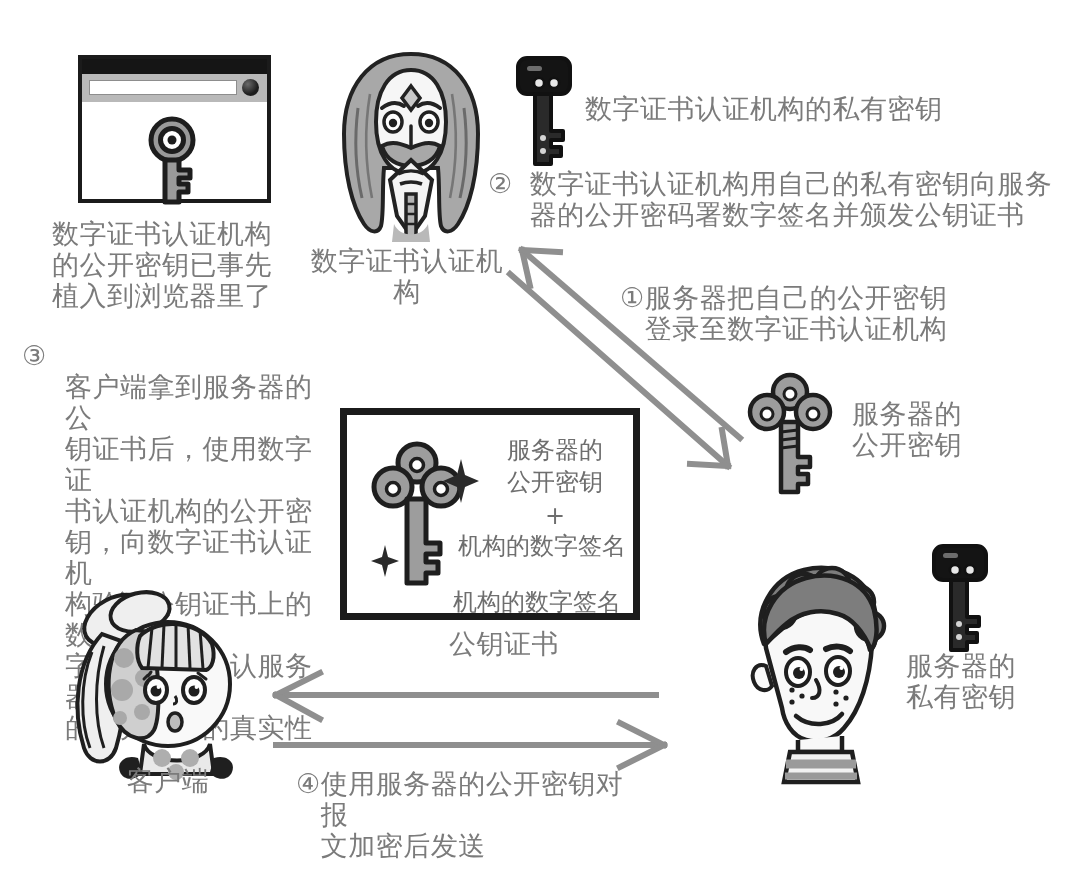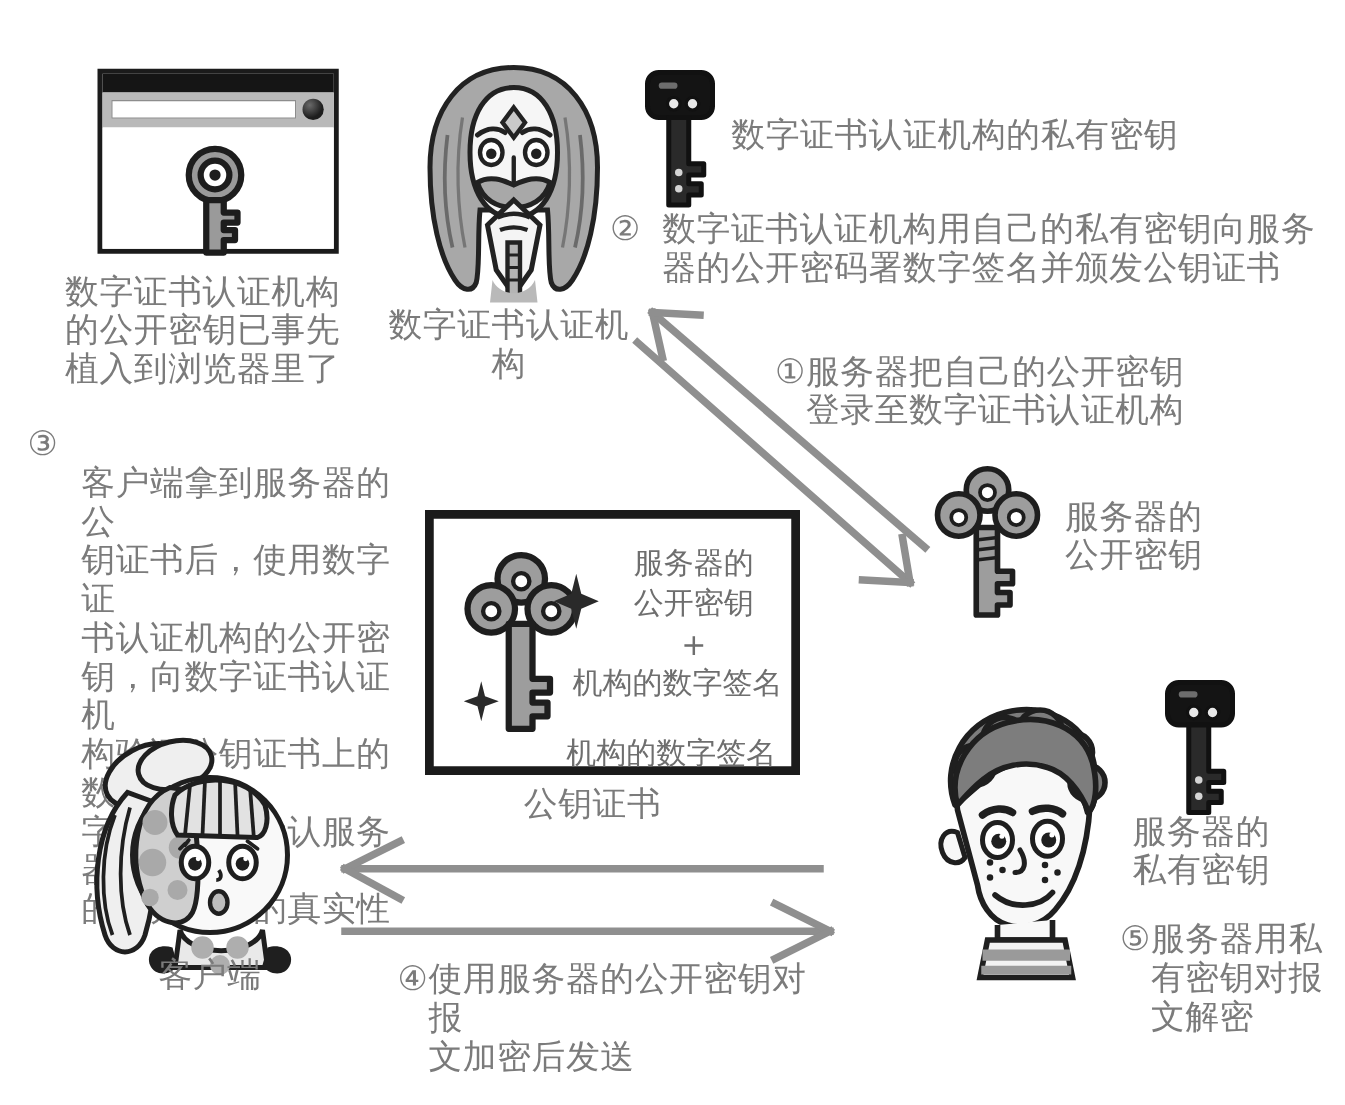--- a/index.html
+++ b/index.html
@@ -224,21 +224,21 @@
       </svg>
     </div>
 
     <div class="abs cap-lg cap-center" style="left:128px; top:18px; width:160px; color:#6e6e6e;">服务器的</div>
     <div class="abs cap-lg cap-center" style="left:128px; top:50px; width:160px; color:#6e6e6e;">公开密钥</div>
     <div class="abs cap-lg cap-center" style="left:128px; top:84px; width:160px; color:#6e6e6e;">+</div>
     <div class="abs cap-lg cap-center" style="left:100px; top:114px; width:190px; color:#6e6e6e;">机构的数字签名</div>
     <div class="abs cap-lg cap-center" style="left:90px; top:146px; width:200px; color:#6e6e6e;margin-top:24px;">机构的数字签名</div>
   </div>
 
-  <div class="abs cap cap-center" style="left:374px; top:628px; width:200px;">公钥证书</div>
+  <div class="abs cap cap-center" style="left:404px; top:628px; width:200px;">公钥证书</div>
 
   <div class="svgwrap" style="left:58px; top:582px;">
     <svg width="210" height="210" viewBox="0 0 210 210">
 
       <g stroke="#1f1f1f" stroke-width="4" fill="#efefef">
         <ellipse cx="58" cy="38" rx="34" ry="22" transform="rotate(-28 58 38)"></ellipse>
         <ellipse cx="82" cy="30" rx="30" ry="19" transform="rotate(-14 82 30)"></ellipse>
       </g>
 
       <path d="M44 52 C18 80 14 128 26 166 C32 184 52 184 58 166 C68 132 70 90 66 60 Z" fill="#efefef" stroke="#1f1f1f" stroke-width="4"></path>
@@ -357,41 +357,36 @@
         <path d="M27 38 L27 108 L43 108 L43 100 L53 100 L53 91 L43 91 L43 84 L55 84 L55 75 L43 75 L43 38 Z" fill="#2a2a2a"></path>
         <circle cx="35" cy="82" r="3" fill="#d5d5d5" stroke="none"></circle>
         <circle cx="35" cy="95" r="3" fill="#d5d5d5" stroke="none"></circle>
       </g>
     </svg>
   </div>
 
   <div class="abs cap" style="left:906px; top:650px; width:180px;">服务器的
 私有密钥</div>
 
-  <div class="abs" style="left:896px; top:736px; width:180px;">
-    <span class="cap" style="display:inline-block; vertical-align:top;">⑤</span><span class="cap" style="display:inline-block; vertical-align:top; width:140px;">服务器用私
-有密钥对报
-文解密</span>
-  </div>
 
   <div class="svgwrap" style="left:268px; top:665px;">
     <svg width="420" height="110" viewBox="0 0 420 110">
 
       <g stroke="#8f8f8f" stroke-width="6" fill="none" stroke-linecap="square">
         <path d="M8 30 L388 30"></path>
         <path d="M8 30 L52 8"></path>
         <path d="M8 30 L52 54"></path>
       </g>
 
       <g stroke="#8f8f8f" stroke-width="6" fill="none" stroke-linecap="square">
         <path d="M8 80 L396 80"></path>
         <path d="M396 80 L352 58"></path>
         <path d="M396 80 L352 102"></path>
       </g>
     </svg>
   </div>
 
-  <div class="abs" style="left:296px; top:768px; width:360px;margin-left:22px;">
+  <div class="abs" style="left:296px; top:768px; width:360px;">
     <span class="cap" style="display:inline-block; vertical-align:top;">④</span><span class="cap" style="display:inline-block; vertical-align:top; width:320px;">使用服务器的公开密钥对报
 文加密后发送</span>
   </div>
 
 </div>
 
 </body></html>

